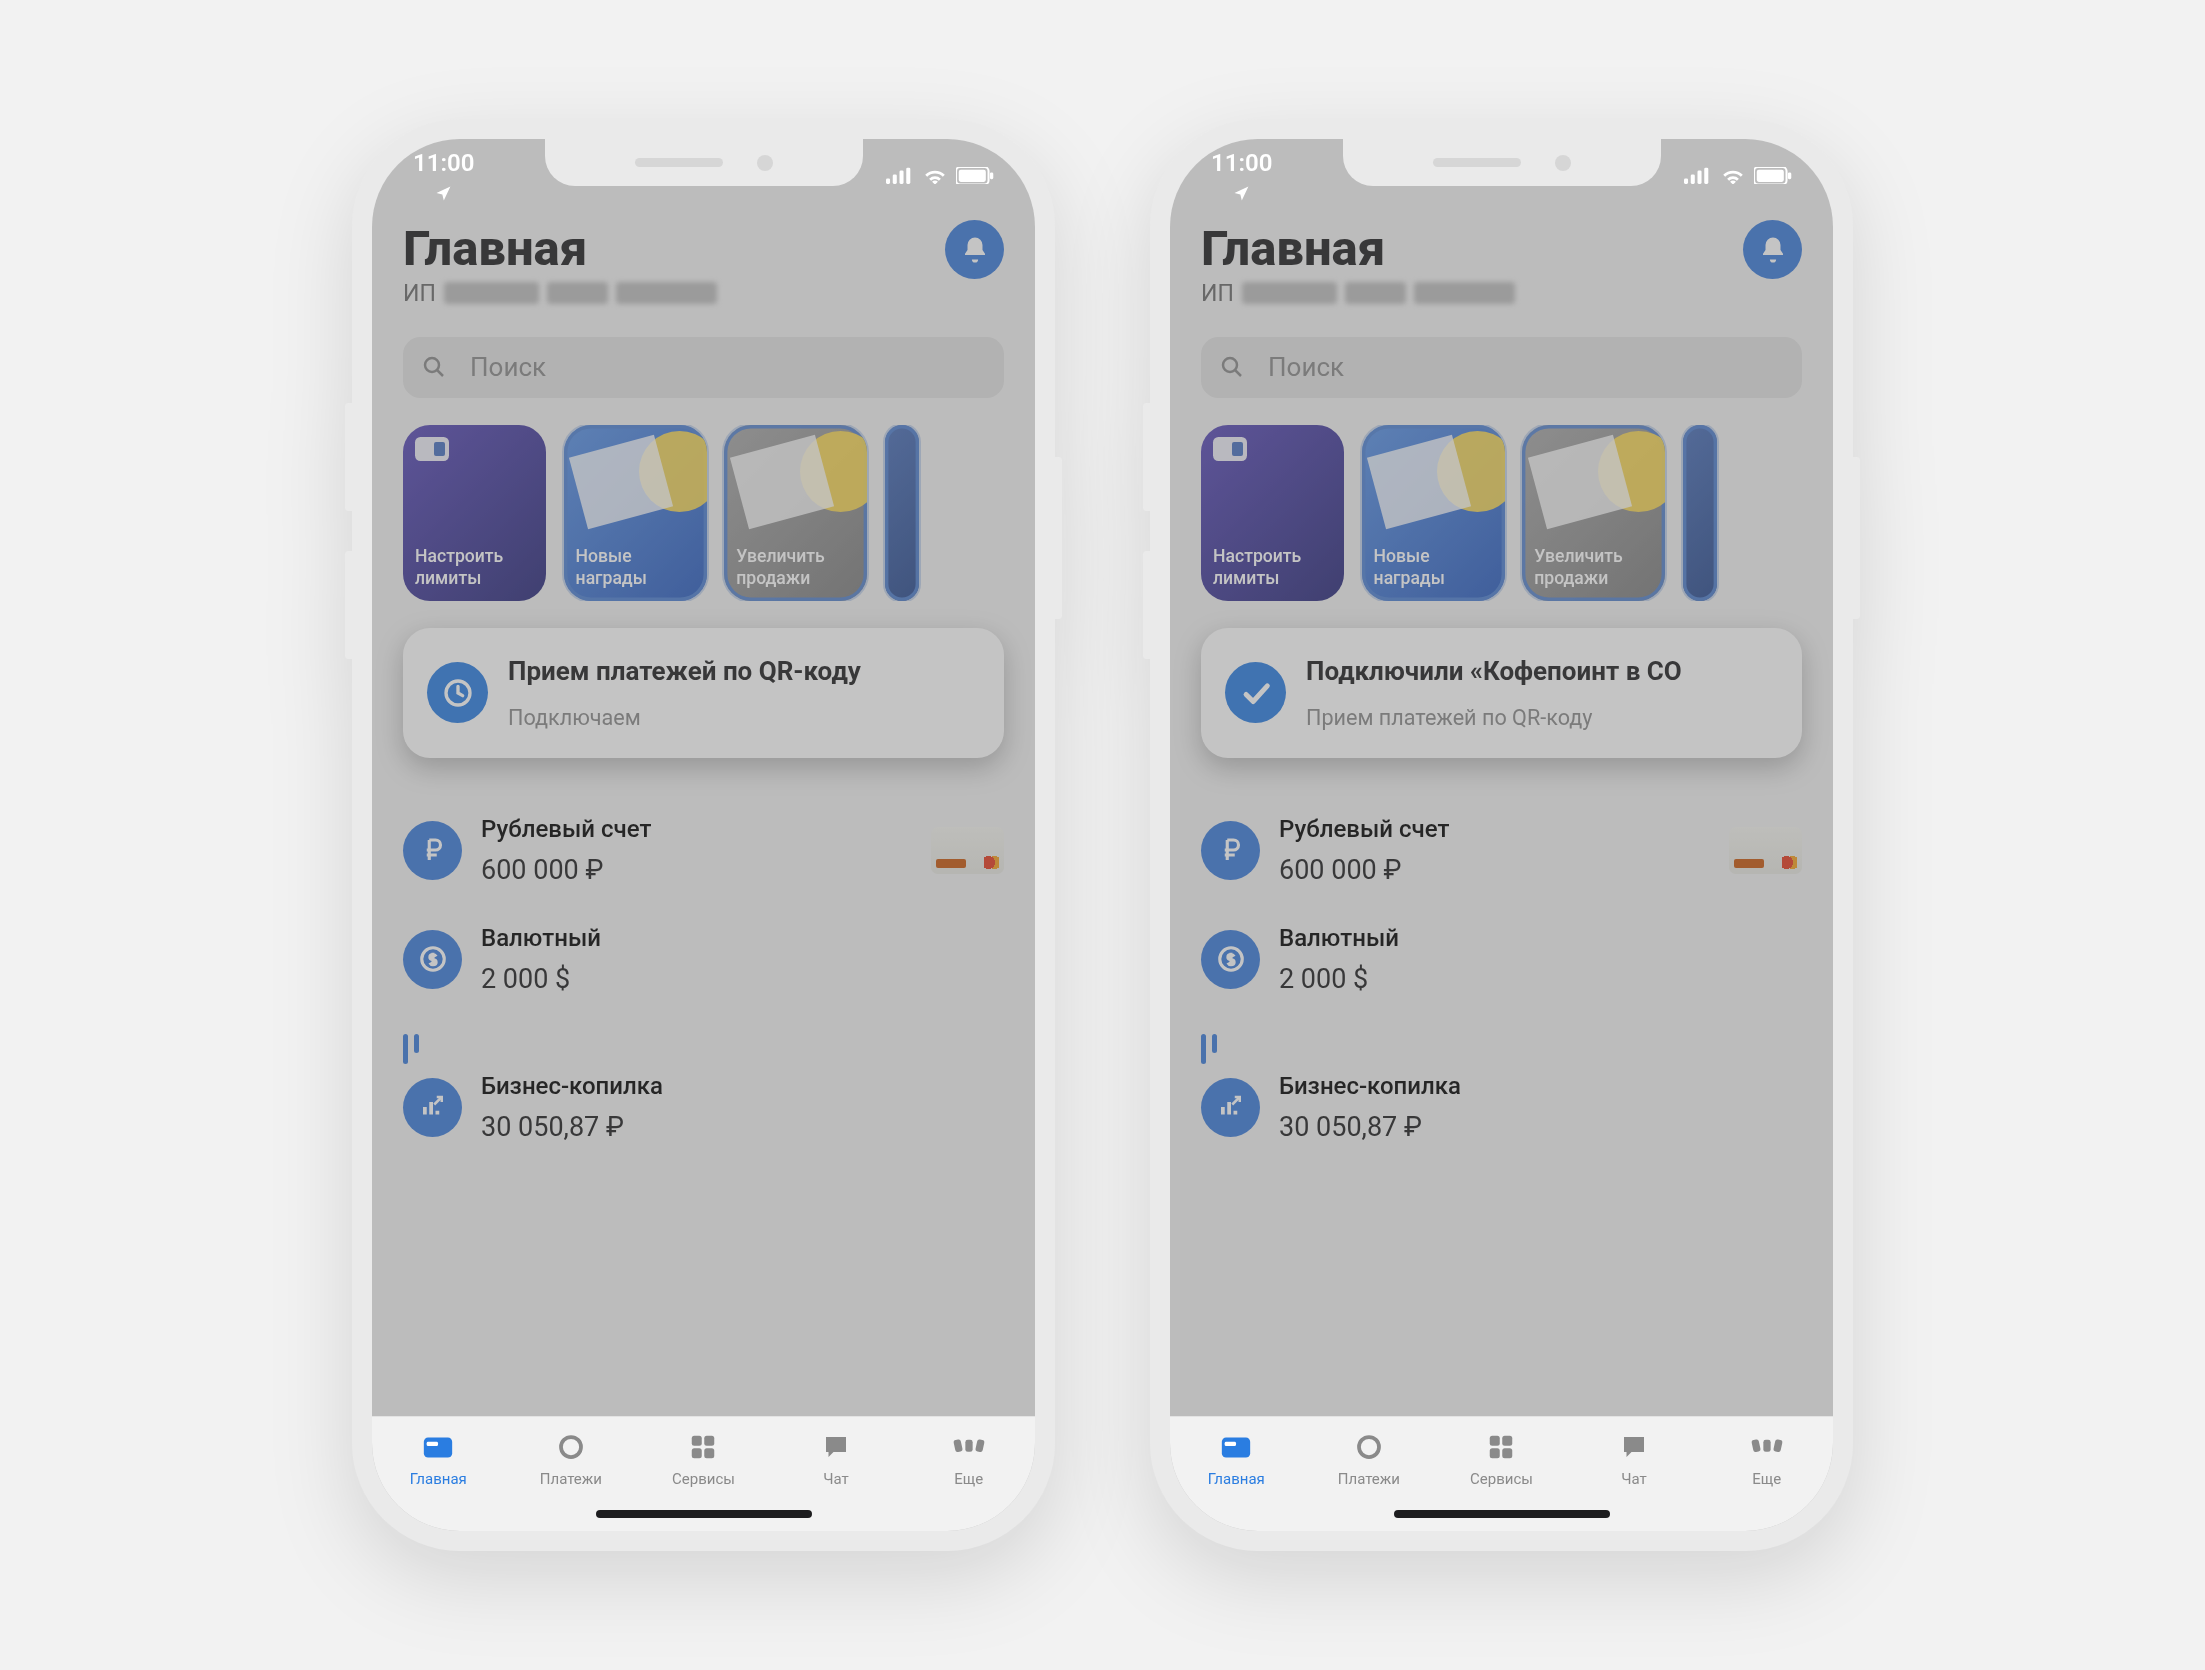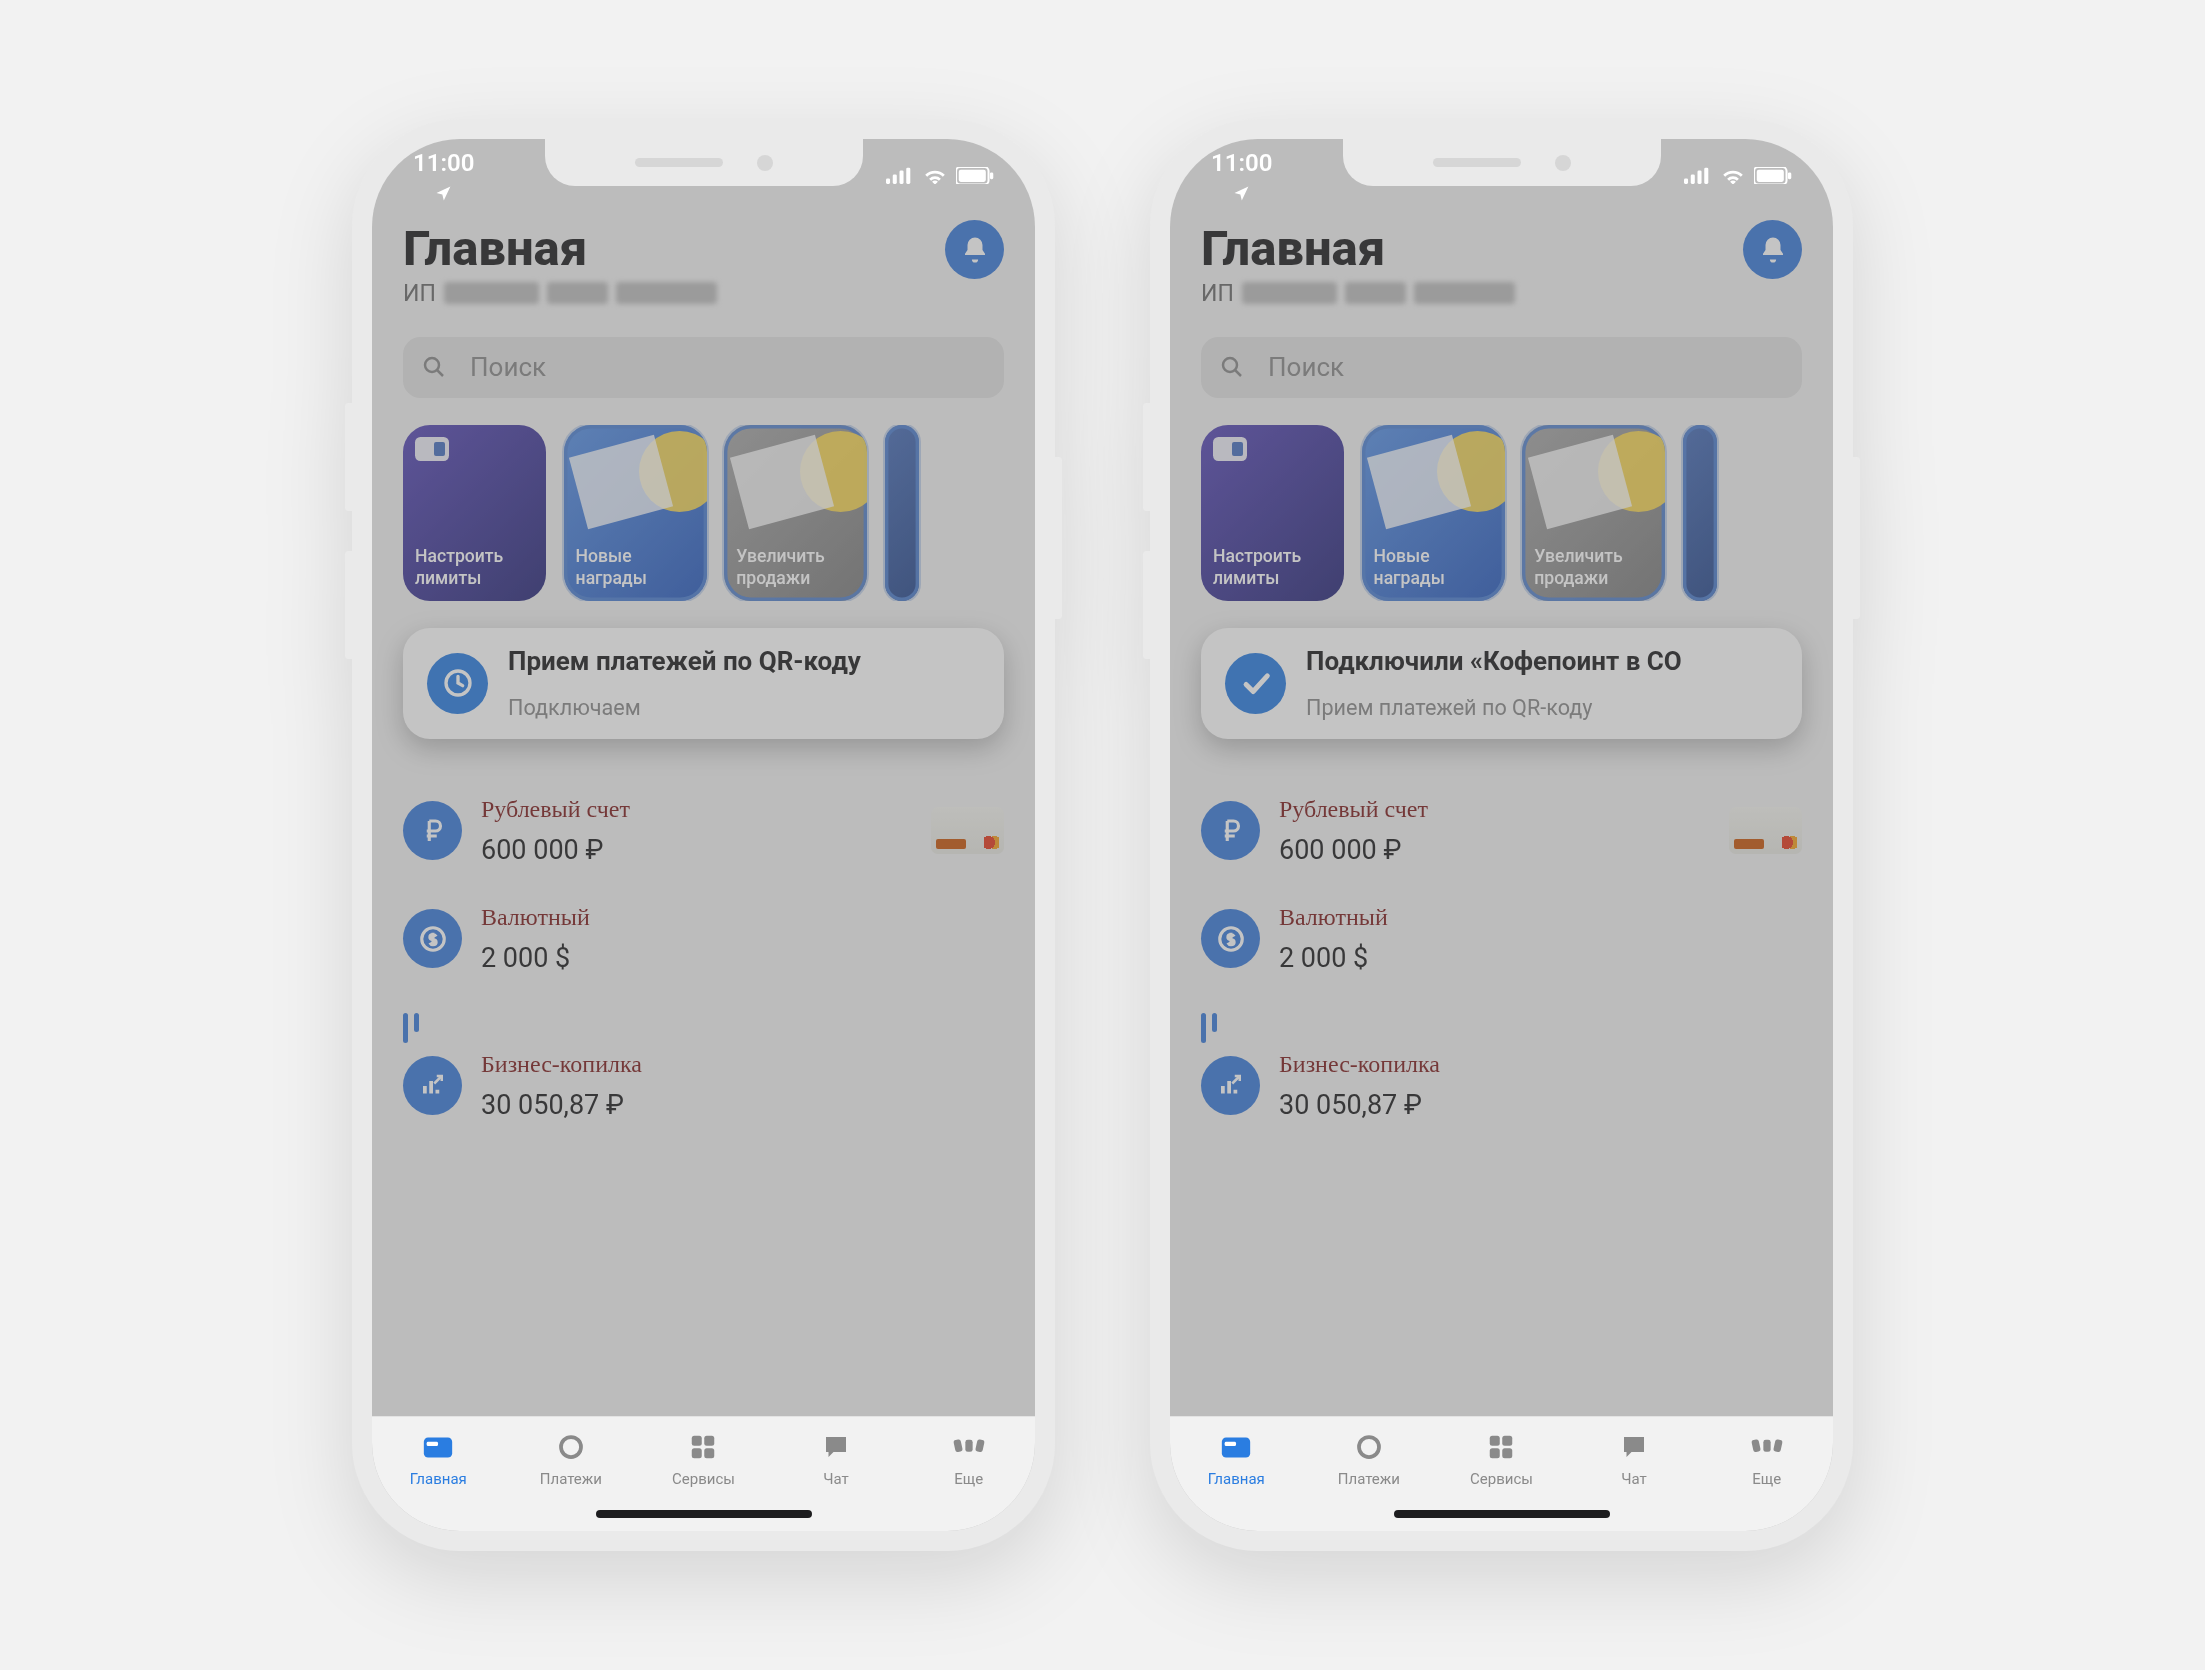--- a/index.html
+++ b/index.html
@@ -41,31 +41,31 @@
 .story.s2{ background:linear-gradient(135deg,#5a93e6,#2a5bbd);}
 .story.s3{ background:linear-gradient(135deg,#a8a8a8,#7d7d7d);}
 .story.s4{ background:linear-gradient(135deg,#4a6fb8,#2a4a8d); flex:0 0 34px; min-width:34px;}
 .story .chip{ position:absolute; top:12px; left:12px; width:34px; height:24px; background:rgba(255,255,255,0.9); border-radius:5.4px;}
 .story .chip::after{ content:""; position:absolute; right:4px; top:5.4px; width:10.8px; height:13.5px; background:#4a72c1; border-radius:2px;}
 .story .deco{ position:absolute; inset:0; border-radius:27px; overflow:hidden;}
 .story .deco::before{ content:""; position:absolute; right:-13.5px; top:6.8px; width:81px; height:81px; border-radius:50%; background:rgba(255,220,80,0.9);}
 .story .deco::after{ content:""; position:absolute; left:13.5px; top:20px; width:88px; height:74px; background:rgba(255,255,255,0.8); transform:rotate(-15deg);}
 .story-label{ position:relative; z-index:2;}
 
-.card{ margin-top:27px; background:#fff; border-radius:27px; height:111px; display:flex; align-items:center; padding:0 24px; gap:20px; position:relative; z-index:6; box-shadow: 0 9.5px 27px rgba(0,0,0,0.25); overflow:hidden;}
+.card{ margin-top:27px; background:#fff; border-radius:27px; height:130px; display:flex; align-items:center; padding:0 24px; gap:20px; position:relative; z-index:6; box-shadow: 0 9.5px 27px rgba(0,0,0,0.25); overflow:hidden;}
 .card-icon{ width:61px; height:61px; border-radius:50%; background:#2a7de1; display:flex; align-items:center; justify-content:center; flex-shrink:0;}
 .card-text{ overflow:hidden; }
 .card-title{ font-size:26px; font-weight:700; color:#1d1d1f; white-space:nowrap; overflow:hidden;}
 .card-sub{ font-size:21.6px; color:#8a8a8a; margin-top:19px; white-space:nowrap;}
 
 .accounts{ margin-top:38px;}
 .acct{ display:flex; align-items:center; gap:19px; padding:19px 0;}
 .acct-icon{ width:59px; height:59px; border-radius:50%; background:#3b7bd9; display:flex; align-items:center; justify-content:center; color:#fff;}
 .acct-text{ flex:1;}
-.acct-name{ font-size:24px; color:#7f1d1d; font-weight:500;font-family:Liberation Serif, serif;}
+.acct-name{ font-size:24px; color:#000000; font-weight:500;}
 .acct-bal{ font-size:27px; font-weight:400; color:#1d1d1f; margin-top:11px;}
 .acct-card{ width:73px; height:47px; background:linear-gradient(#f5f5f0,#e8e8e2); border-radius:6.8px; position:relative;}
 .acct-card::before{ content:""; position:absolute; bottom:5.4px; left:5.4px; width:30px; height:9.5px; background:#c9580d; border-radius:2px;}
 .acct-card::after{ content:""; position:absolute; bottom:4px; right:5.4px; width:15px; height:15px; background:radial-gradient(circle at 30% 50%,#e63a1f 50%,transparent 51%),radial-gradient(circle at 70% 50%,#f5a01f 50%,transparent 51%);}
 
 .handle{ margin-top:20px; width:24px; height:30px; display:flex; gap:5.4px;}
 .handle span{ width:5.4px; background:#3b7bd9; border-radius:2.7px;}
 .handle span:nth-child(1){height:30px;}
 .handle span:nth-child(2){height:19px;}
 

